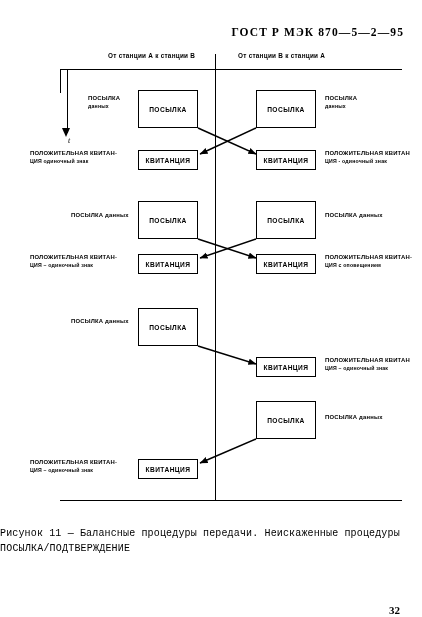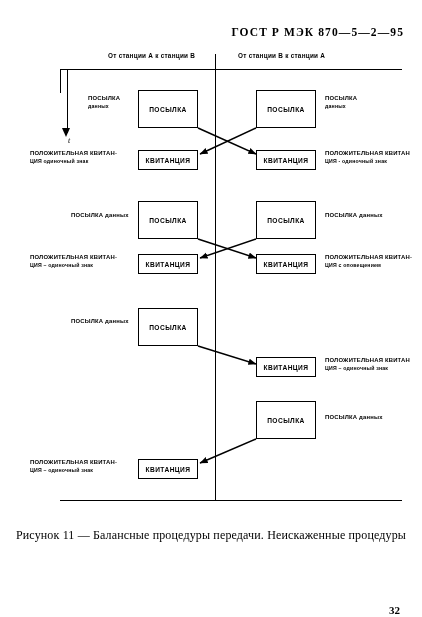--- a/index.html
+++ b/index.html
@@ -148,23 +148,22 @@
     width: 342px; height: 460px;
     pointer-events: none;
   }
 
   
   .caption {
     position: absolute;
     left: 0;
     top: 527px;
     width: 422px;
-    text-align: center;
-    font-family: Liberation Serif, serif;
-    font-size: 12px;
+    font-family: Liberation Mono, monospace;
+    font-size: 10px;
     line-height: 1.45;
   }
   .caption .line1 { letter-spacing: 0.15px; }
   .caption .line2 { letter-spacing: 0.2px; }
 
   .page-number {
     position: absolute;
     left: 0;
     top: 568px;
     width: 400px;
@@ -279,17 +278,18 @@
         <line x1="138" y1="300" x2="196" y2="318"></line>
 
         <line x1="196" y1="393" x2="140" y2="417"></line>
       </g>
     </svg>
 
   </div>
 
   <div class="caption">
     <div class="line1">Рисунок 11 — Балансные процедуры передачи.  Неискаженные процедуры</div>
+    <div class="line2">ПОСЫЛКА/ПОДТВЕРЖДЕНИЕ</div>
   </div>
 
   <div class="page-number">32</div>
 
 </div>
 
 </body></html>

